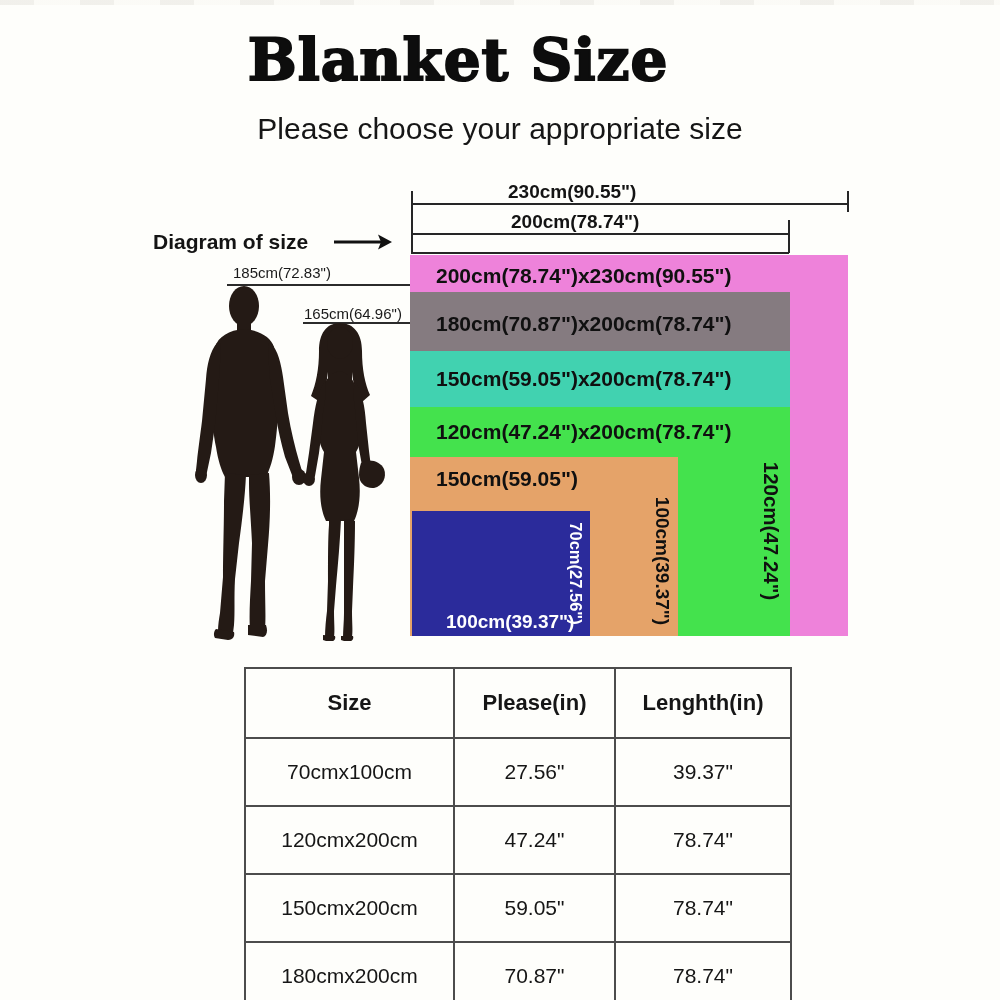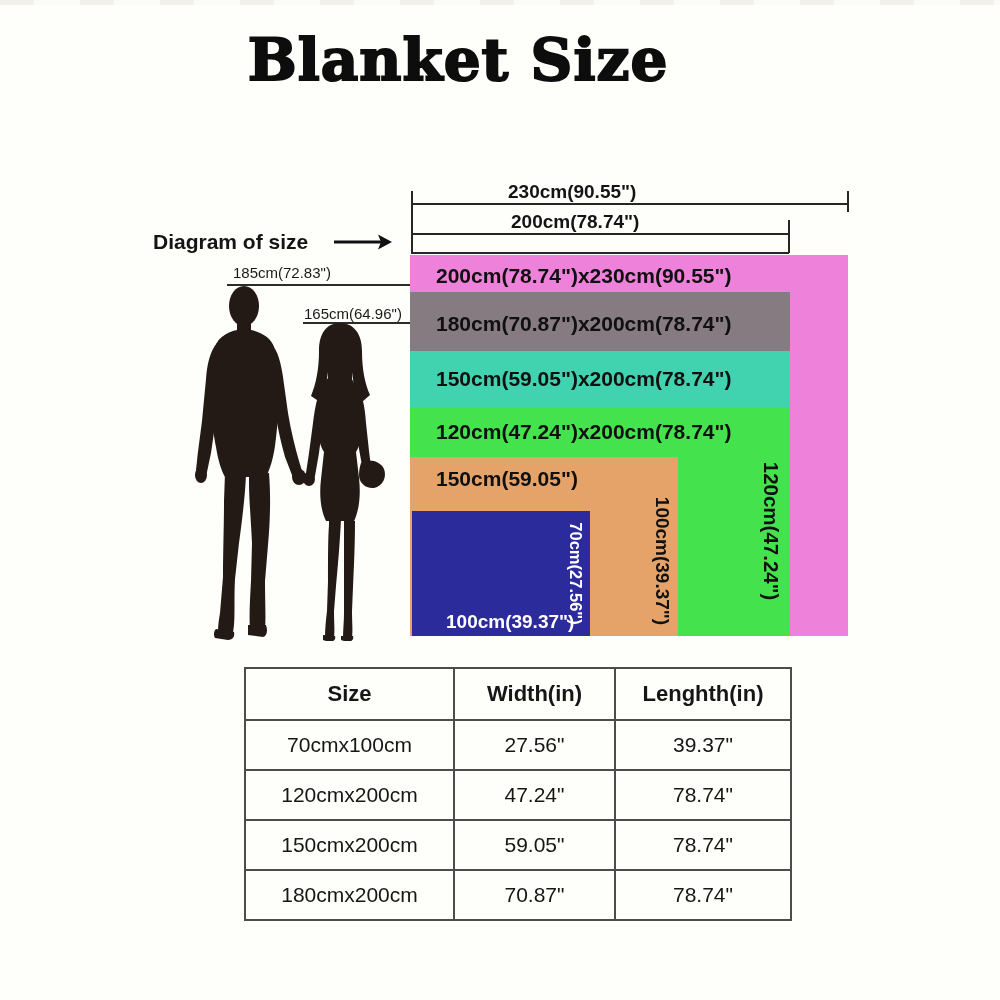--- a/index.html
+++ b/index.html
@@ -33,33 +33,34 @@
   .vlabel{position:absolute;font-weight:bold;color:#101010;white-space:nowrap;
     text-align:center;transform:rotate(90deg);}
   .white{color:#ffffff;}
   
   table.size-table{
     position:absolute;left:244px;top:667px;width:546px;
     border-collapse:collapse;table-layout:fixed;background:transparent;
   }
   table.size-table th,table.size-table td{
     border:2px solid #4c4c4c;text-align:center;vertical-align:middle;
-    color:#161616;padding:3px;
+    color:#161616;padding:12px;
   }
   table.size-table th{height:44px;font-size:22px;font-weight:bold;}
   table.size-table td{height:42px;font-size:21px;font-weight:normal;}
 </style>
 </head>
 <body>
 
 <div class="canvas">
 
   <div class="abs artifact"></div>
 
   <div class="abs title">Blanket Size</div>
+  <div class="abs subtitle">Please choose your appropriate size</div>
 
   <div class="abs hline" style="left:411px;top:203px;width:438px;"></div>
   <div class="abs hline" style="left:411px;top:233px;width:378px;"></div>
   <div class="abs hline" style="left:411px;top:252px;width:378px;"></div>
   <div class="abs vtick" style="left:411px;top:191px;height:62px;"></div>
   <div class="abs vtick" style="left:847px;top:191px;height:21px;"></div>
   <div class="abs vtick" style="left:788px;top:220px;height:33px;"></div>
   <div class="abs dim-label" style="left:508px;top:181px;">230cm(90.55")</div>
   <div class="abs dim-label" style="left:511px;top:211px;">200cm(78.74")</div>
 
@@ -123,21 +124,21 @@
 
   <table class="size-table">
     <colgroup>
         <col style="width:209px">
         <col style="width:161px">
         <col style="width:176px">
       </colgroup>
     <tbody>
         <tr>
       <th>Size</th>
-      <th>Width(in)</th>
+      <th>Please(in)</th>
       <th>Lenghth(in)</th>
     </tr>
     <tr>
       <td>70cmx100cm</td>
       <td>27.56"</td>
       <td>39.37"</td>
     </tr>
     <tr>
       <td>120cmx200cm</td>
       <td>47.24"</td>

